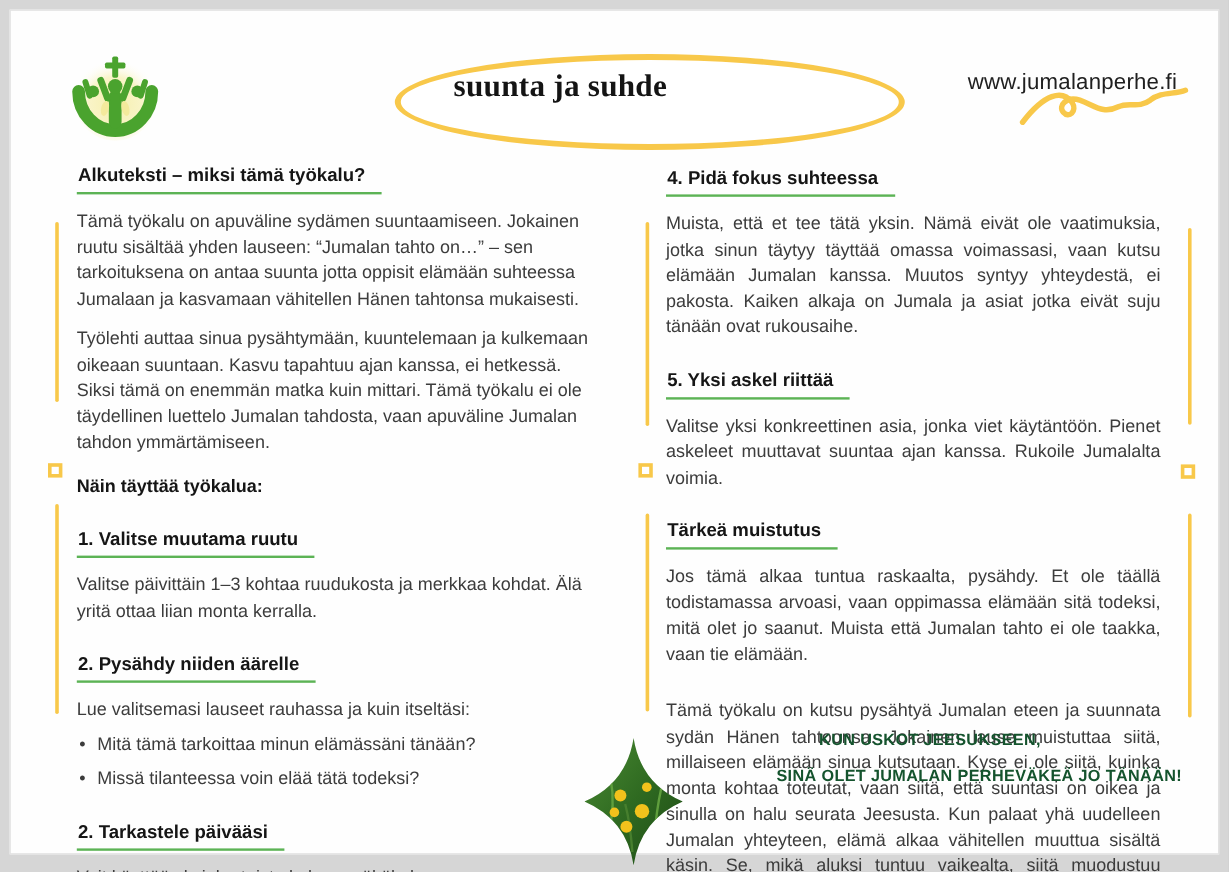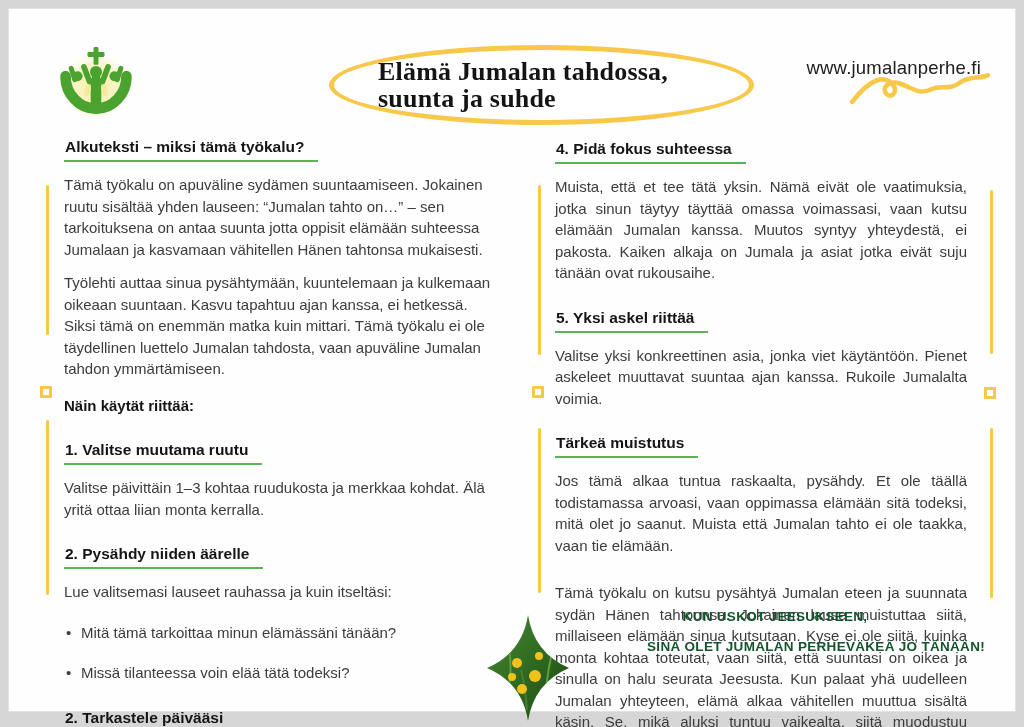--- a/index.html
+++ b/index.html
@@ -23,21 +23,21 @@
   .col-left{left:55px;top:128px;width:428px;text-align:left;}
   .col-right{left:546px;top:130px;width:412px;}
   .col p{margin:12px 0 0 0;}
   .col p.just{text-align:justify;}
   .col p.gap-big{margin-top:26px;}
   .h{margin:24px 0 0 0;font-size:15.5px;font-weight:bold;color:#151515;line-height:20px;}
   .h:first-child{margin-top:0;}
   .h .hu{display:inline-block;border-bottom:2.5px solid #5CB355;padding:0 14px 3px 1px;}
   .bold-label{font-weight:bold;color:#151515;margin-top:15px !important;}
   ul.blist{list-style:none;margin:6px 0 0 0;padding:0;}
-  ul.blist li{position:relative;padding-left:17px;margin-top:19px;}
+  ul.blist li{position:relative;padding-left:17px;margin-top:7px;}
   ul.blist li::before{content:"•";position:absolute;left:2px;top:0;color:#3c3c3c;}
 
   
   .star{position:absolute;left:478px;top:606px;width:82px;height:106px;}
   .footer-text{position:absolute;left:556px;top:600px;width:420px;text-align:center;font-weight:bold;color:#14532d;font-size:13.5px;letter-spacing:0.3px;}
   .footer-text .fl2{margin-top:15px;text-align:right;}
 </style>
 </head>
 <body>
 
@@ -65,21 +65,20 @@
         <circle cx="55" cy="40" r="8.5" fill="#4AA32E"></circle>
         <circle cx="29" cy="46" r="7" fill="#4AA32E"></circle>
         <circle cx="81" cy="46" r="7" fill="#4AA32E"></circle>
         <ellipse cx="43" cy="66" rx="4.5" ry="9" fill="#F4EA9C" transform="rotate(14 43 66)"></ellipse>
         <ellipse cx="67" cy="66" rx="4.5" ry="9" fill="#F4EA9C" transform="rotate(-14 67 66)"></ellipse>
       </svg>
     </div>
 
     <div class="title-oval">
       <div class="title-text">
-        <div>Elämä Jumalan tahdossa,</div>
         <div>suunta ja suhde</div>
       </div>
     </div>
 
     <div class="website">www.jumalanperhe.fi</div>
     <svg class="squiggle" viewBox="0 0 160 48" aria-hidden="true">
       <path d="M6,38 C26,12 42,8 51,20 C56,28 48,35 43,29 C38,23 46,14 58,18 C72,23 79,31 93,24 C103,19 111,26 122,18 C132,10 144,13 154,9" fill="none" stroke="#F8C84A" stroke-width="5" stroke-linecap="round"></path>
     </svg>
 
     <div class="vline" style="left:37px;top:176px;height:150px;"></div>
@@ -91,21 +90,21 @@
     <div class="vline" style="left:529px;top:419px;height:165px;"></div>
 
     <div class="vline" style="left:981px;top:181px;height:164px;"></div>
     <div class="ysq" style="left:975px;top:378px;"></div>
     <div class="vline" style="left:981px;top:419px;height:170px;"></div>
 
     <div class="col col-left">
       <div class="h"><span class="hu">Alkuteksti – miksi tämä työkalu?</span></div>
       <p>Tämä työkalu on apuväline sydämen suuntaamiseen. Jokainen ruutu sisältää yhden lauseen: “Jumalan tahto on…” – sen tarkoituksena on antaa suunta jotta oppisit elämään suhteessa Jumalaan ja kasvamaan vähitellen Hänen tahtonsa mukaisesti.</p>
       <p>Työlehti auttaa sinua pysähtymään, kuuntelemaan ja kulkemaan oikeaan suuntaan. Kasvu tapahtuu ajan kanssa, ei hetkessä. Siksi tämä on enemmän matka kuin mittari. Tämä työkalu ei ole täydellinen luettelo Jumalan tahdosta, vaan apuväline Jumalan tahdon ymmärtämiseen.</p>
-      <p class="bold-label">Näin käytät riittää:</p>
+      <p class="bold-label">Näin täyttää työkalua:</p>
 
       <div class="h"><span class="hu">1. Valitse muutama ruutu</span></div>
       <p>Valitse päivittäin 1–3 kohtaa ruudukosta ja merkkaa kohdat. Älä yritä ottaa liian monta kerralla.</p>
 
       <div class="h"><span class="hu">2. Pysähdy niiden äärelle</span></div>
       <p>Lue valitsemasi lauseet rauhassa ja kuin itseltäsi:</p>
       <ul class="blist">
         <li>Mitä tämä tarkoittaa minun elämässäni tänään?</li>
         <li>Missä tilanteessa voin elää tätä todeksi?</li>
       </ul>

